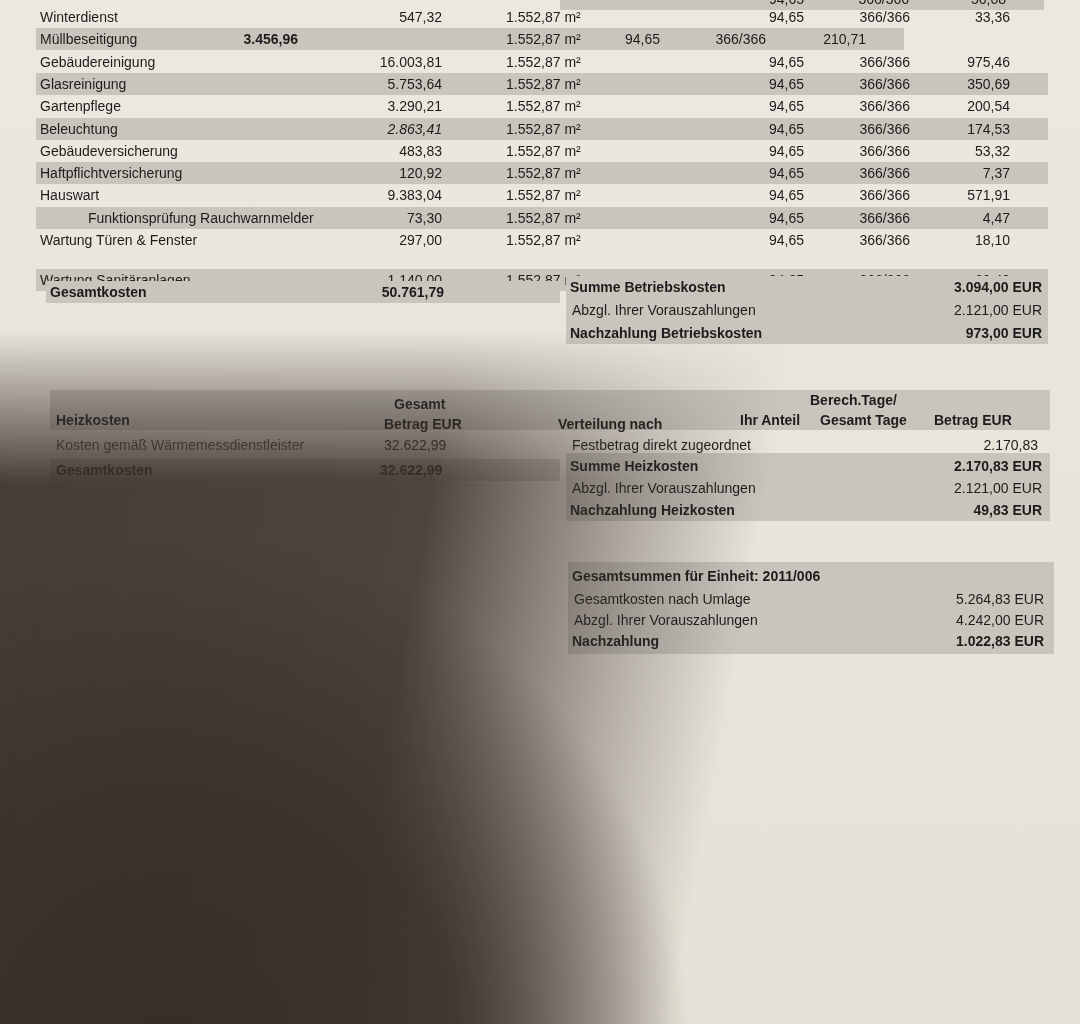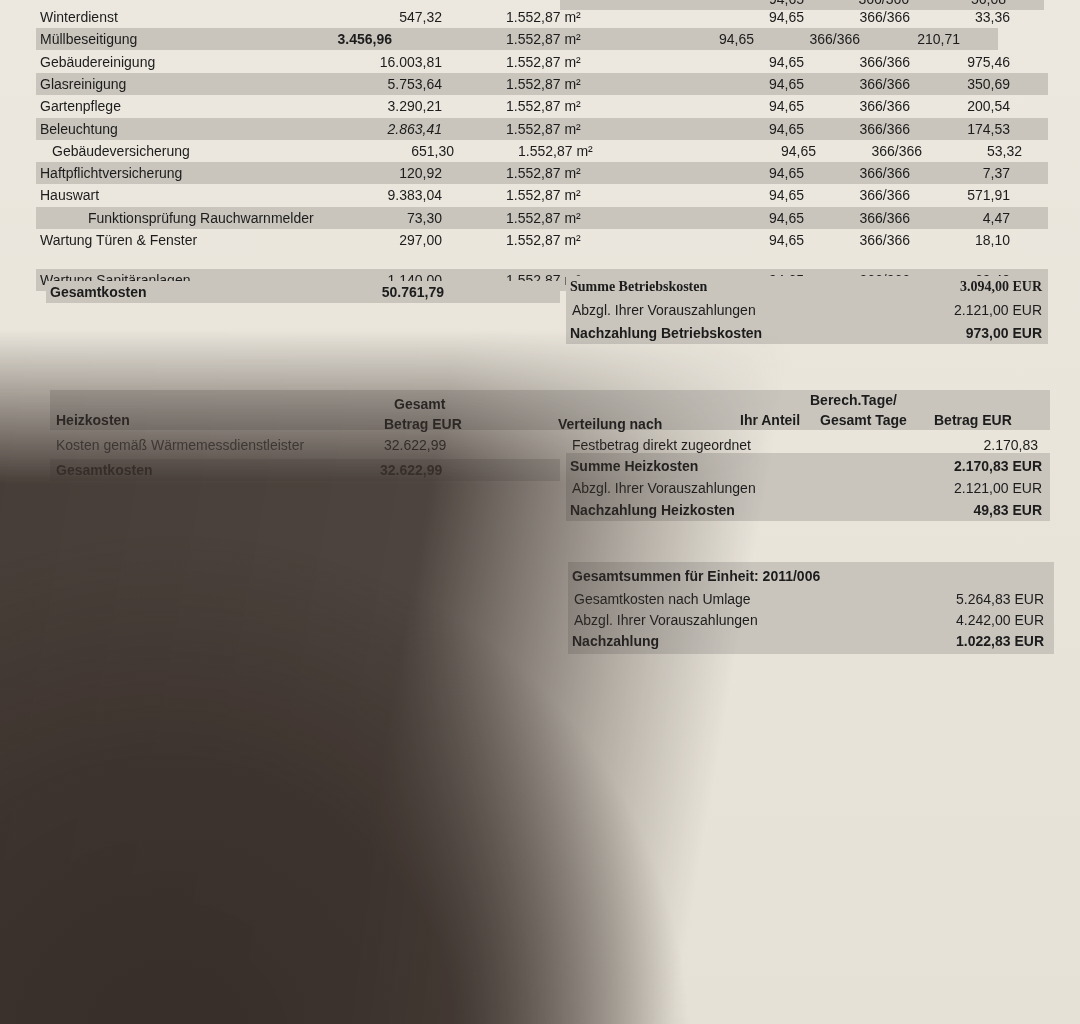--- a/index.html
+++ b/index.html
@@ -45,21 +45,21 @@
 
     <div id="bk-rows">
         <div class="row" style="left: 36px; top: 6px; width: 1012px;">
           <span class="cell " style="left:4px;">Winterdienst</span>
           <span class="cell r" style="right:606px;">547,32</span>
           <span class="cell " style="left:470px;">1.552,87 m²</span>
           <span class="cell r" style="right:244px;">94,65</span>
           <span class="cell r" style="right:138px;">366/366</span>
           <span class="cell r" style="right:38px;">33,36</span>
         </div>
-        <div class="row shade" style="left: 36px; top: 28.3px; width: 962px;">
+        <div class="row shade" style="left: 36px; top: 28.3px; width: 868px;">
           <span class="cell " style="left:4px;">Müllbeseitigung</span>
           <span class="cell r" style="right:606px;font-weight:bold;">3.456,96</span>
           <span class="cell " style="left:470px;">1.552,87 m²</span>
           <span class="cell r" style="right:244px;">94,65</span>
           <span class="cell r" style="right:138px;">366/366</span>
           <span class="cell r" style="right:38px;">210,71</span>
         </div>
         <div class="row" style="left: 36px; top: 50.6px; width: 1012px;">
           <span class="cell " style="left:4px;">Gebäudereinigung</span>
           <span class="cell r" style="right:606px;">16.003,81</span>
@@ -85,23 +85,23 @@
           <span class="cell r" style="right:38px;">200,54</span>
         </div>
         <div class="row shade" style="left: 36px; top: 117.5px; width: 1012px;">
           <span class="cell " style="left:4px;">Beleuchtung</span>
           <span class="cell r" style="right:606px;font-style:italic;">2.863,41</span>
           <span class="cell " style="left:470px;">1.552,87 m²</span>
           <span class="cell r" style="right:244px;">94,65</span>
           <span class="cell r" style="right:138px;">366/366</span>
           <span class="cell r" style="right:38px;">174,53</span>
         </div>
-        <div class="row" style="left: 48px; top: 139.8px; width: 1012px;">
+        <div class="row" style="left: 36px; top: 139.8px; width: 1012px;">
           <span class="cell " style="left:4px;">Gebäudeversicherung</span>
-          <span class="cell r" style="right:606px;">651,30</span>
+          <span class="cell r" style="right:606px;">483,83</span>
           <span class="cell " style="left:470px;">1.552,87 m²</span>
           <span class="cell r" style="right:244px;">94,65</span>
           <span class="cell r" style="right:138px;">366/366</span>
           <span class="cell r" style="right:38px;">53,32</span>
         </div>
         <div class="row shade" style="left: 36px; top: 162.1px; width: 1012px;">
           <span class="cell " style="left:4px;">Haftpflichtversicherung</span>
           <span class="cell r" style="right:606px;">120,92</span>
           <span class="cell " style="left:470px;">1.552,87 m²</span>
           <span class="cell r" style="right:244px;">94,65</span>
@@ -141,21 +141,21 @@
           <span class="cell r" style="right:38px;">69,48</span>
         </div>
       </div>
 
     <div class="row shade" style="left:46px; top:281px; width:514px;">
       <span class="cell b" style="left:4px;">Gesamtkosten</span>
       <span class="cell r b" style="right:116px;">50.761,79</span>
     </div>
 
     <div class="block shade" style="left:566px; top:276px; width:482px; height:68px;">
-      <div class="row" style="left:0; top:0; width:482px;font-family:Liberation Serif, serif;">
+      <div class="row" style="left:0; top:0; width:482px;">
         <span class="cell b" style="left:4px;">Summe Betriebskosten</span>
         <span class="cell r b" style="right:6px;">3.094,00 EUR</span>
       </div>
       <div class="row" style="left:0; top:23px; width:482px;">
         <span class="cell" style="left:6px;">Abzgl. Ihrer Vorauszahlungen</span>
         <span class="cell r" style="right:6px;">2.121,00 EUR</span>
       </div>
       <div class="row" style="left:0; top:46px; width:482px;">
         <span class="cell b" style="left:4px;">Nachzahlung Betriebskosten</span>
         <span class="cell r b" style="right:6px;">973,00 EUR</span>

